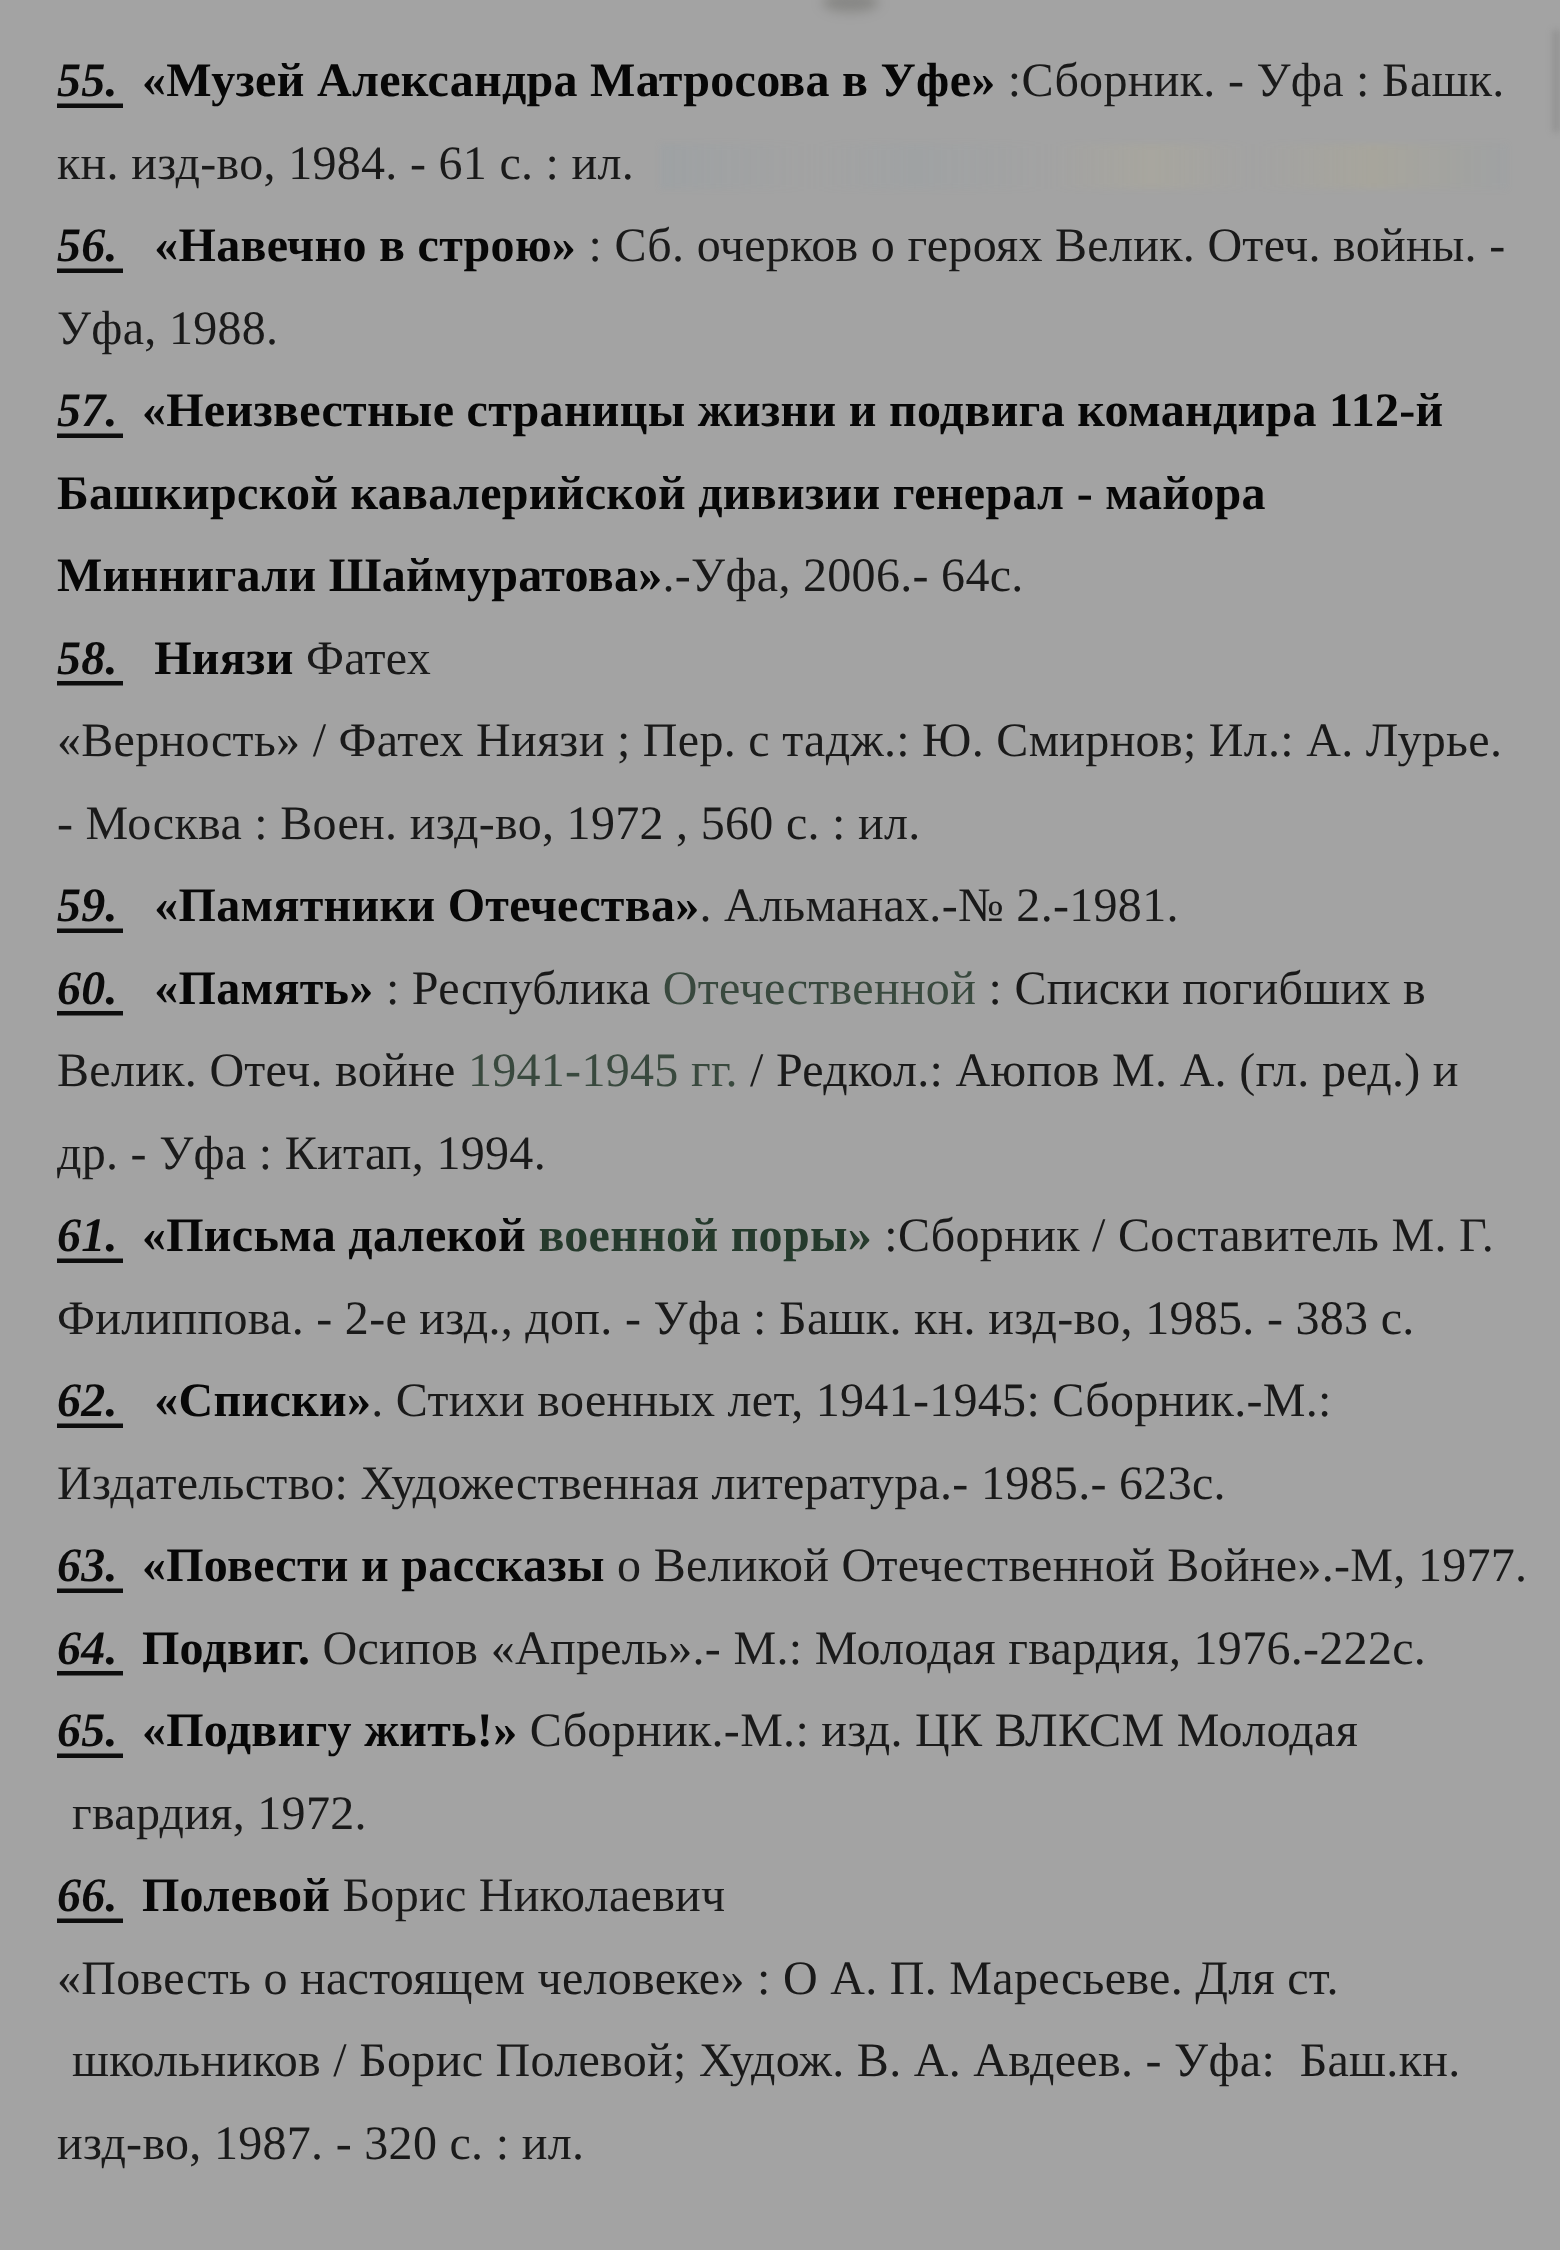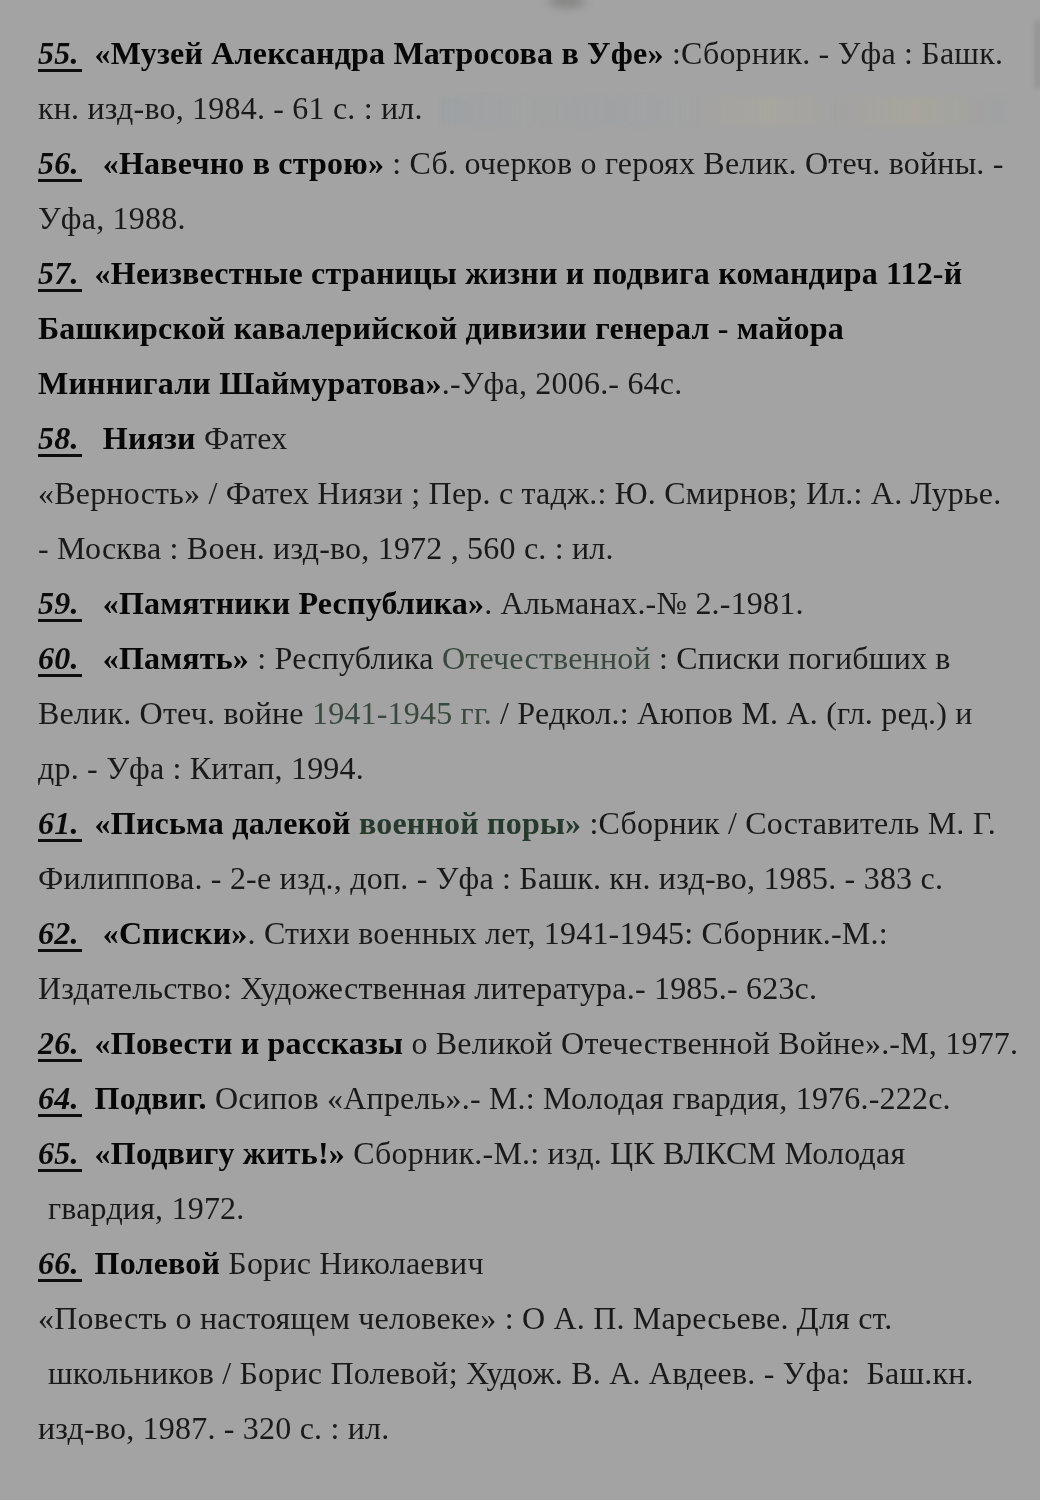--- a/index.html
+++ b/index.html
@@ -93,37 +93,37 @@
         <div class="line"><span class="num">57.</span><span class="seg-b">«Неизвестные страницы жизни и подвига командира 112-й</span></div>
         <div class="line"><span class="seg-b">Башкирской кавалерийской дивизии генерал - майора</span></div>
         <div class="line"><span class="seg-b">Миннигали Шаймуратова»</span><span class="seg-n">.-Уфа, 2006.- 64с.</span></div>
       </div>
       <div class="item">
         <div class="line"><span class="num">58.</span><span class="seg-b"> Ниязи</span><span class="seg-n"> Фатех</span></div>
         <div class="line"><span class="seg-n">«Верность» / Фатех Ниязи ; Пер. с тадж.: Ю. Смирнов; Ил.: А. Лурье.</span></div>
         <div class="line"><span class="seg-n">- Москва : Воен. изд-во, 1972 , 560 с. : ил.</span></div>
       </div>
       <div class="item">
-        <div class="line"><span class="num">59.</span><span class="seg-b"> «Памятники Республика»</span><span class="seg-n">. Альманах.-№ 2.-1981.</span></div>
+        <div class="line"><span class="num">59.</span><span class="seg-b"> «Памятники Отечества»</span><span class="seg-n">. Альманах.-№ 2.-1981.</span></div>
       </div>
       <div class="item">
         <div class="line"><span class="num">60.</span><span class="seg-b"> «Память»</span><span class="seg-n"> : Республика </span><span class="seg-g">Отечественной</span><span class="seg-n"> : Списки погибших в</span></div>
         <div class="line"><span class="seg-n">Велик. Отеч. войне </span><span class="seg-g">1941-1945 гг.</span><span class="seg-n"> / Редкол.: Аюпов М. А. (гл. ред.) и</span></div>
         <div class="line"><span class="seg-n">др. - Уфа : Китап, 1994.</span></div>
       </div>
       <div class="item">
         <div class="line"><span class="num">61.</span><span class="seg-b">«Письма далекой </span><span class="seg-bg">военной поры»</span><span class="seg-n"> :Сборник / Составитель М. Г.</span></div>
         <div class="line"><span class="seg-n">Филиппова. - 2-е изд., доп. - Уфа : Башк. кн. изд-во, 1985. - 383 с.</span></div>
       </div>
       <div class="item">
         <div class="line"><span class="num">62.</span><span class="seg-b"> «Списки»</span><span class="seg-n">. Стихи военных лет, 1941-1945: Сборник.-М.:</span></div>
         <div class="line"><span class="seg-n">Издательство: Художественная литература.- 1985.- 623с.</span></div>
       </div>
       <div class="item">
-        <div class="line"><span class="num">26.</span><span class="seg-b">«Повести и рассказы</span><span class="seg-n"> о Великой Отечественной Войне».-М, 1977.</span></div>
+        <div class="line"><span class="num">63.</span><span class="seg-b">«Повести и рассказы</span><span class="seg-n"> о Великой Отечественной Войне».-М, 1977.</span></div>
       </div>
       <div class="item">
         <div class="line"><span class="num">64.</span><span class="seg-b">Подвиг.</span><span class="seg-n"> Осипов «Апрель».- М.: Молодая гвардия, 1976.-222с.</span></div>
       </div>
       <div class="item">
         <div class="line"><span class="num">65.</span><span class="seg-b">«Подвигу жить!»</span><span class="seg-n"> Сборник.-М.: изд. ЦК ВЛКСМ Молодая</span></div>
         <div class="line indent"><span class="seg-n">гвардия, 1972.</span></div>
       </div>
       <div class="item">
         <div class="line"><span class="num">66.</span><span class="seg-b">Полевой</span><span class="seg-n"> Борис Николаевич</span></div>

